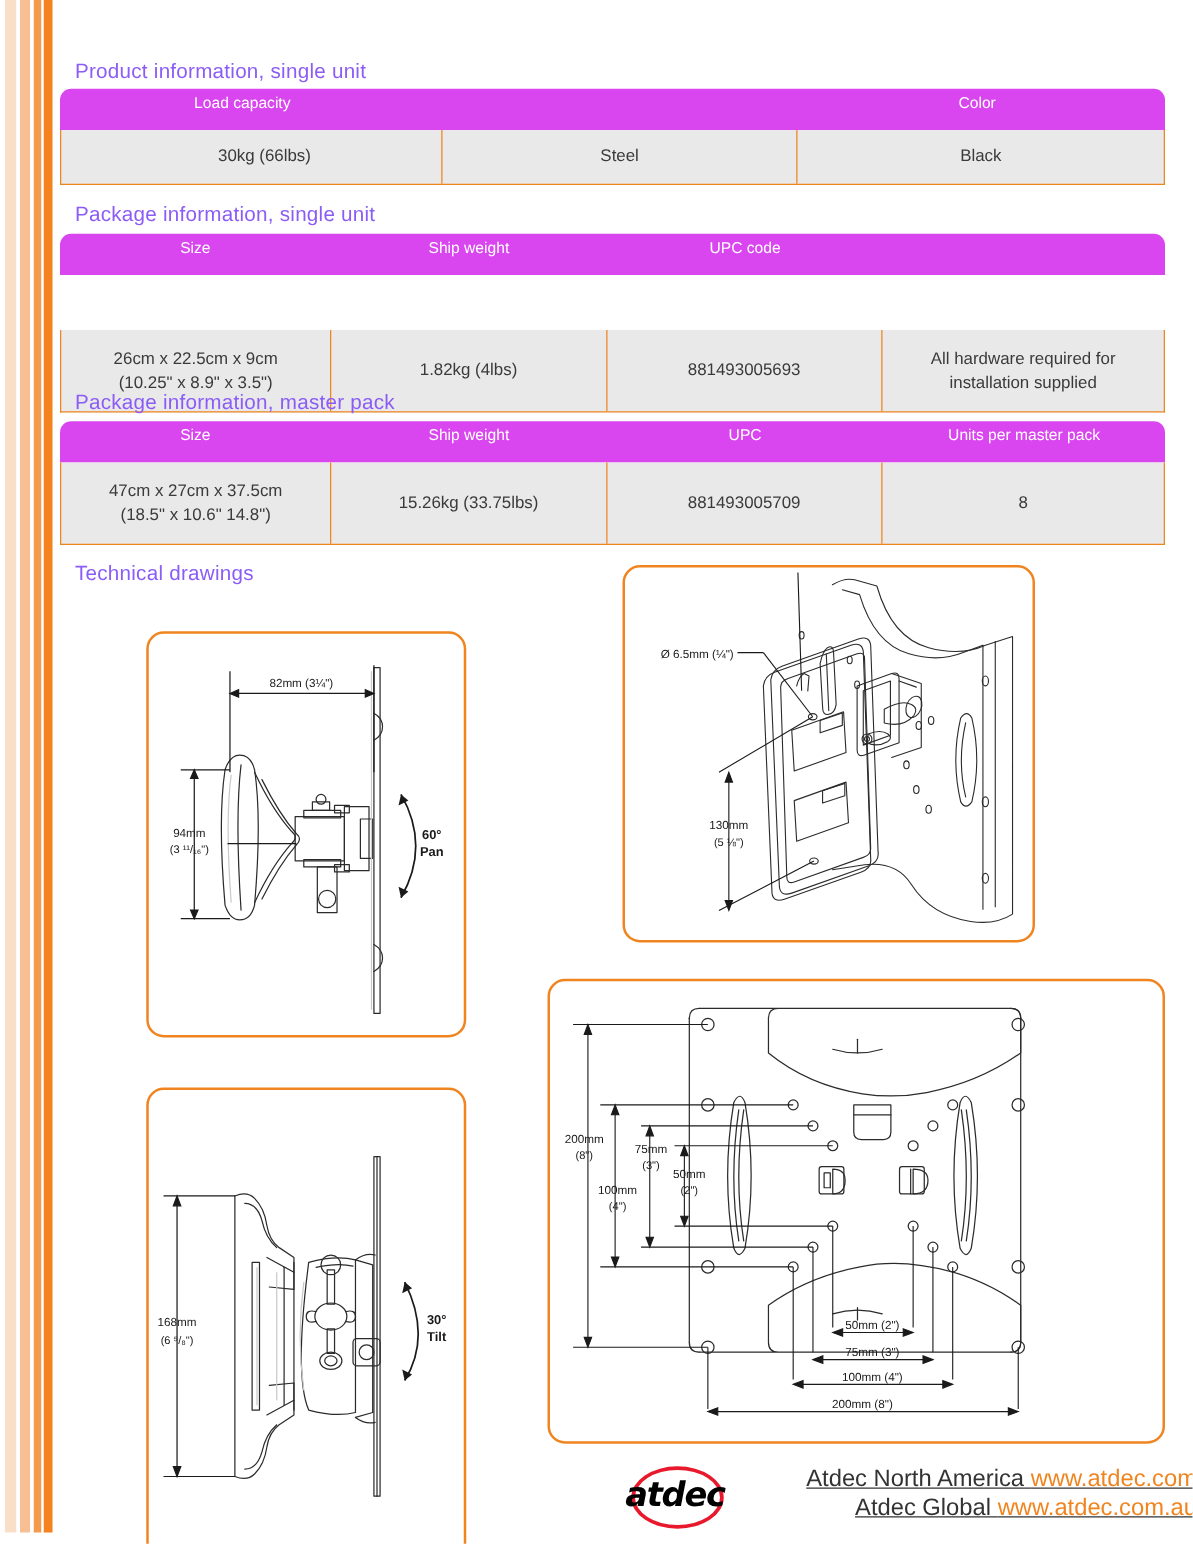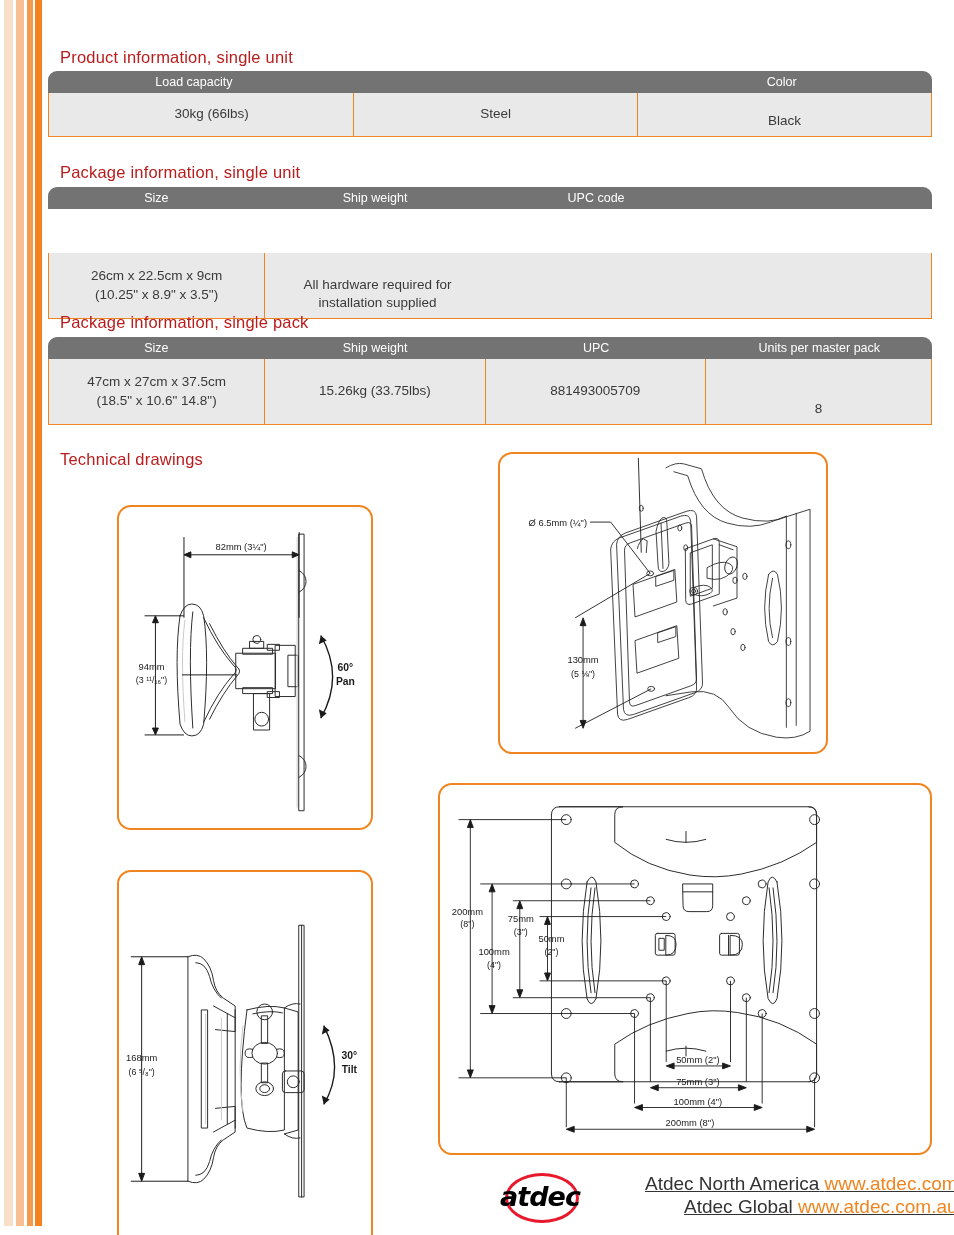--- a/index.html
+++ b/index.html
@@ -25,39 +25,39 @@
   .edge-stripes .stripe {
     position: absolute;
     top: 0;
     height: 100%;
   }
 
   
   .section-title {
     position: absolute;
     font-size: 16.5px;
-    color: #b91c1c;
+    color: #8b5cf6;
     letter-spacing: .2px;
     white-space: nowrap;
   }
 
   
   .spec-table {
     position: absolute;
     left: 48px;
     width: 884px;
     border-collapse: separate;
     border-spacing: 0;
   }
   .spec-table .thead {
     display: flex;
-    background: #737373;
+    background: #d946ef;
     border-radius: 9px 9px 0 0;
     overflow: hidden;
-    height: 22px;
+    height: 33px;
   }
   .spec-table .th {
     color: #ffffff;
     font-size: 12.5px;
     line-height: 22px;
     text-align: center;
     white-space: nowrap;
     overflow: hidden;
   }
   .spec-table .tbody {
@@ -72,21 +72,21 @@
     color: #3a3a3a;
     text-align: center;
     display: flex;
     align-items: center;
     justify-content: center;
     box-sizing: border-box;
     border-right: 1px solid #f08520;
     padding: 6px 4px;
     line-height: 1.35;
   }
-  .spec-table .td:last-child { border-right: none; align-items: flex-end; }
+  .spec-table .td:last-child { border-right: none; }
   .spec-table .td span { display: block; }
 
   
   .draw-panel {
     position: absolute;
     border: 2px solid #f08520;
     border-radius: 14px;
     background: #ffffff;
     box-sizing: border-box;
   }
@@ -182,30 +182,40 @@
       <div class="th" style="flex: 0 0 25%;">Ship weight</div>
       <div class="th" style="flex: 0 0 25%;">UPC code</div>
     </div>
   <div class="tbody" style="height:66px;margin-top:44px;">
       <div class="td" style="flex: 0 0 24.5%;">
         <div>
           <span>26cm x 22.5cm x 9cm</span>
           <span>(10.25" x 8.9" x 3.5")</span>
         </div>
       </div>
+      <div class="td" style="flex: 0 0 25%;">
+        <div>
+          <span>1.82kg (4lbs)</span>
+        </div>
+      </div>
+      <div class="td" style="flex: 0 0 25%;">
+        <div>
+          <span>881493005693</span>
+        </div>
+      </div>
       <div class="td" style="flex: 0 0 25.5%;">
         <div>
           <span>All hardware required for</span>
           <span>installation supplied</span>
         </div>
       </div>
     </div>
 </div>
 
-<div class="section-title" style="left:60px; top:313px;">Package information, single pack</div>
+<div class="section-title" style="left:60px; top:313px;">Package information, master pack</div>
 
 <div class="spec-table" id="table-2" style="top:337px;">
   <div class="thead">
       <div class="th" style="flex: 0 0 24.5%;">Size</div>
       <div class="th" style="flex: 0 0 25%;">Ship weight</div>
       <div class="th" style="flex: 0 0 25%;">UPC</div>
       <div class="th" style="flex: 0 0 25.5%;">Units per master pack</div>
     </div>
   <div class="tbody" style="height:66px;">
       <div class="td" style="flex: 0 0 24.5%;">

